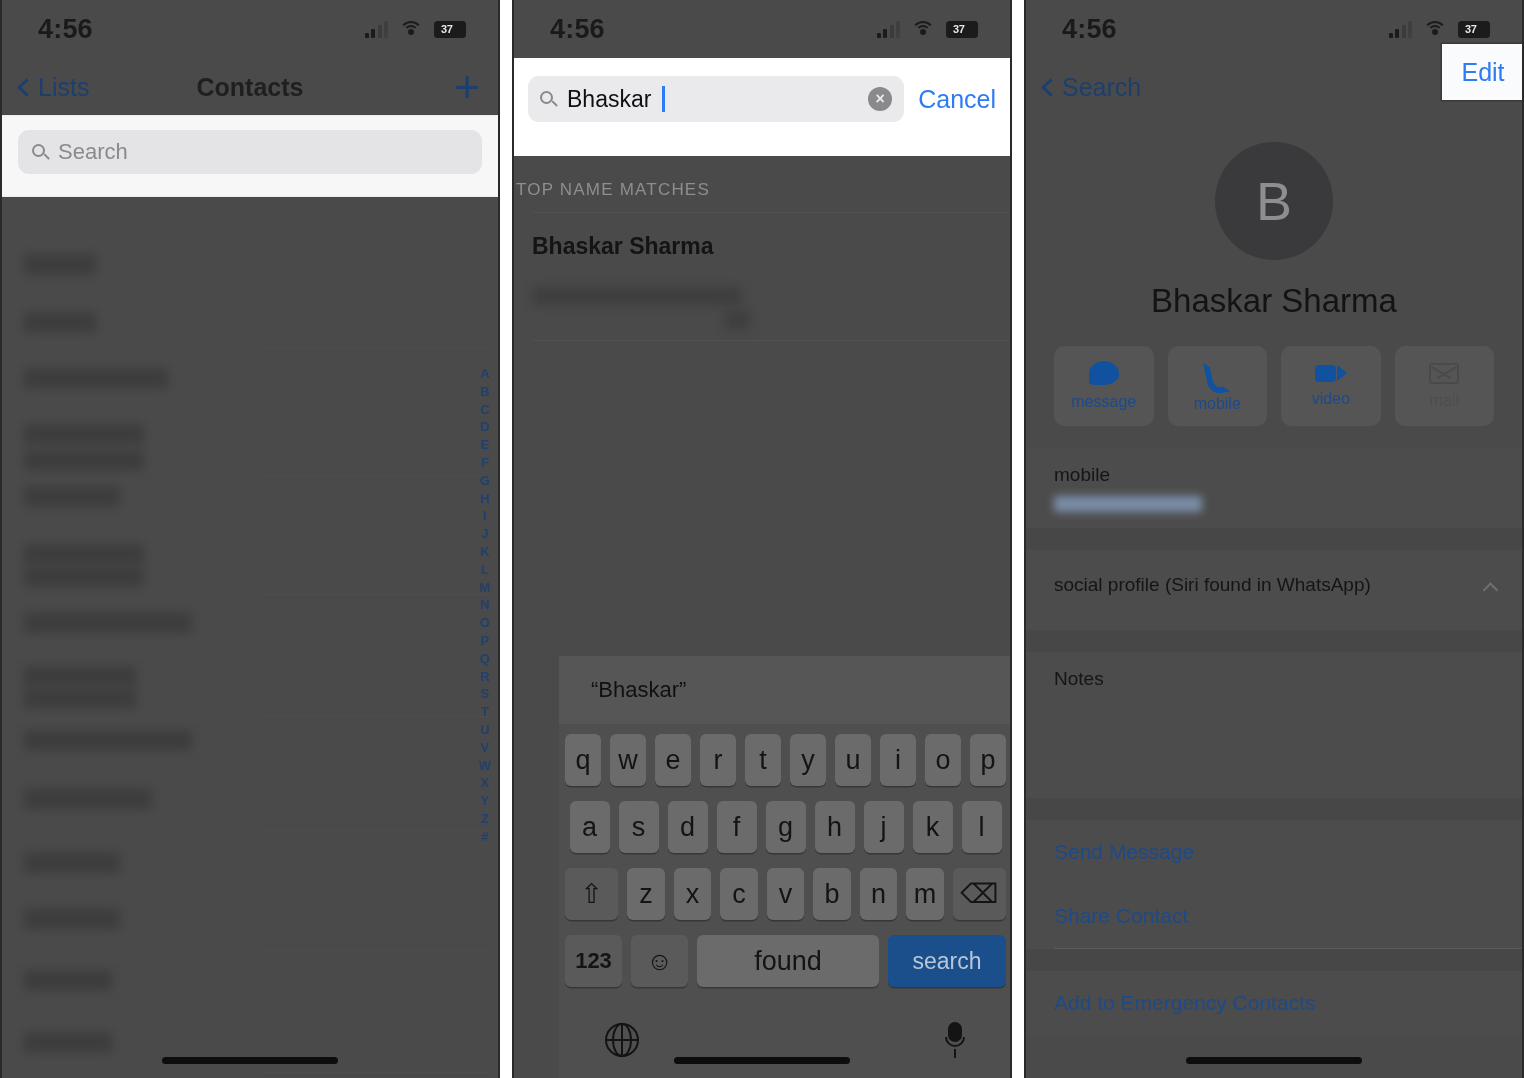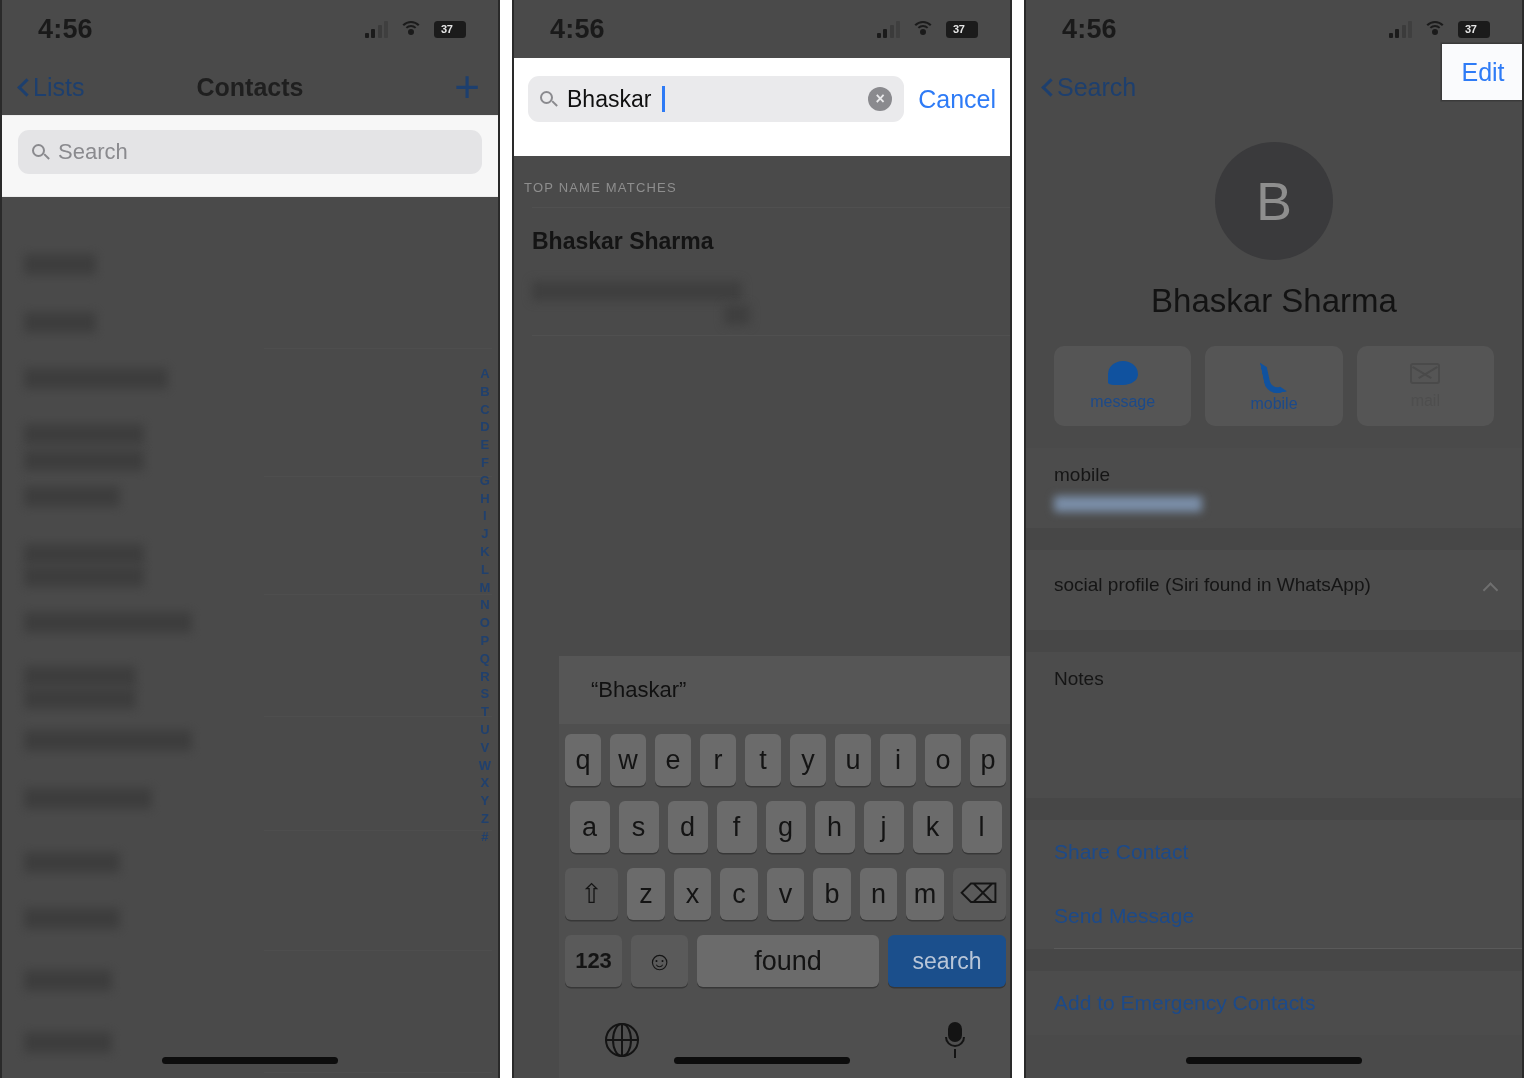--- a/index.html
+++ b/index.html
@@ -4,24 +4,23 @@
 <style>
   * { box-sizing: border-box; margin: 0; padding: 0; }
   html, body {
     width: 1524px; height: 1078px;
     background: #ffffff;
     font-family: "Liberation Sans", sans-serif;
     overflow: hidden;
   }
   .stage {
     position: relative;
-    width: 1524px; height: 1078px;
+    width: 1524px; height: 802px;
     display: flex;
     background: #0ea5e9;
-    align-items: flex-end;
   }
 
   
   .panel {
     position: relative;
     width: 500px; height: 1078px;
     background: #4a4a4a;          
     overflow: hidden;
     flex: 0 0 500px;
   }
@@ -59,21 +58,21 @@
          display:flex; align-items:center; justify-content:flex-start; overflow:hidden;}
   .batt b{ font-size:11px; color:#e6e6e6; font-weight:700; padding-left:7px; letter-spacing:-.3px;}
   .batt::after{ content:""; position:absolute; right:-4px; top:5px; width:3px; height:7px;
                 background:#6d6d6d; border-radius:0 2px 2px 0;}
 
   
   .navbar{
     position:relative; height:58px; display:flex; align-items:center;
     padding:0 20px; color:#15345e;
   }
-  .nav-back{ display:flex; align-items:center; font-size:25px; color:#1d3f6e; }
+  .nav-back{ display:flex; align-items:center; gap:5px; font-size:25px; color:#1d3f6e; }
   .chev{ width:13px; height:13px; border-left:3.4px solid currentColor;
          border-bottom:3.4px solid currentColor; transform:rotate(45deg); display:inline-block;}
   .nav-title{
     position:absolute; left:0; right:0; text-align:center;
     font-size:25px; font-weight:700; color:#1f1f1f; pointer-events:none;
   }
   .nav-plus{ margin-left:auto; font-size:44px; line-height:.6; color:#1d3f6e; font-weight:300; }
 
   
   .p1-searchwrap{
@@ -115,21 +114,21 @@
     display:flex; align-items:center; padding:0 12px; gap:10px;
   }
   .p2-typed{ font-size:23px; color:#101010; }
   .caret{ display:inline-block; width:2.5px; height:26px; background:#2e7bf6; margin-left:1px;
           vertical-align:middle;}
   .clearbtn{ margin-left:auto; width:24px; height:24px; border-radius:50%;
     background:#8a8a8e; color:#eaeaec; font-size:16px; line-height:24px; text-align:center;
     font-weight:600;}
   .cancel{ font-size:25px; color:#2e7bf6; }
 
-  .sect-hdr{ font-size:13px; letter-spacing:1.2px; color:#8e8e8e; padding:24px 20px 12px 12px;}
+  .sect-hdr{ font-size:17px; letter-spacing:1.2px; color:#8e8e8e; padding:24px 20px 12px 4px;}
   .hairline{ height:1px; background:#555; opacity:.55; margin-left:20px;}
   .result-name{ font-size:23px; font-weight:700; color:#141414; padding:20px 20px;}
   .p2-blur{ position:relative; height:60px;}
   .p2-blur .bar{ position:absolute; left:20px; height:20px; border-radius:3px;
                  background:#3f3f3f; filter:blur(5px);}
 
   
   .kb{ position:absolute; left:0; right:0; bottom:0; background:#4f4f4f;margin-left:47px; }
   .kb-pred{ height:68px; display:flex; align-items:center; padding-left:32px;
             font-size:22px; color:#111; background:#565656;}
@@ -502,20 +501,27 @@
 
     <div class="actions">
       <div class="act">
         <span class="ico-msg"></span>
         <span class="lbl">message</span>
       </div>
       <div class="act">
         <span class="ico-phone"></span>
         <span class="lbl">mobile</span>
       </div>
+      <div class="act">
+        <span class="ico-video">
+            <b></b>
+            <i></i>
+          </span>
+        <span class="lbl">video</span>
+      </div>
       <div class="act dim">
         <span class="ico-mail"></span>
         <span class="lbl">mail</span>
       </div>
     </div>
 
     <div class="card">
       <div class="row">
         <div class="lbl-sm">mobile</div>
         <div class="blurline"></div>
@@ -533,22 +539,22 @@
 
     <div class="card" style="margin-top:0">
       <div class="row">
         <div class="lbl-sm">Notes</div>
         <div class="notes-body"></div>
       </div>
     </div>
     <div class="gapband"></div>
 
     <div class="card" style="margin-top:0">
+      <div class="link">Send Message</div>
       <div class="link">Share Contact</div>
-      <div class="link">Send Message</div>
       <div class="divider"></div>
     </div>
     <div class="gapband"></div>
 
     <div class="card" style="margin-top:0">
       <div class="link">Add to Emergency Contacts</div>
     </div>
 
     <div class="homebar"></div>
   </div>

